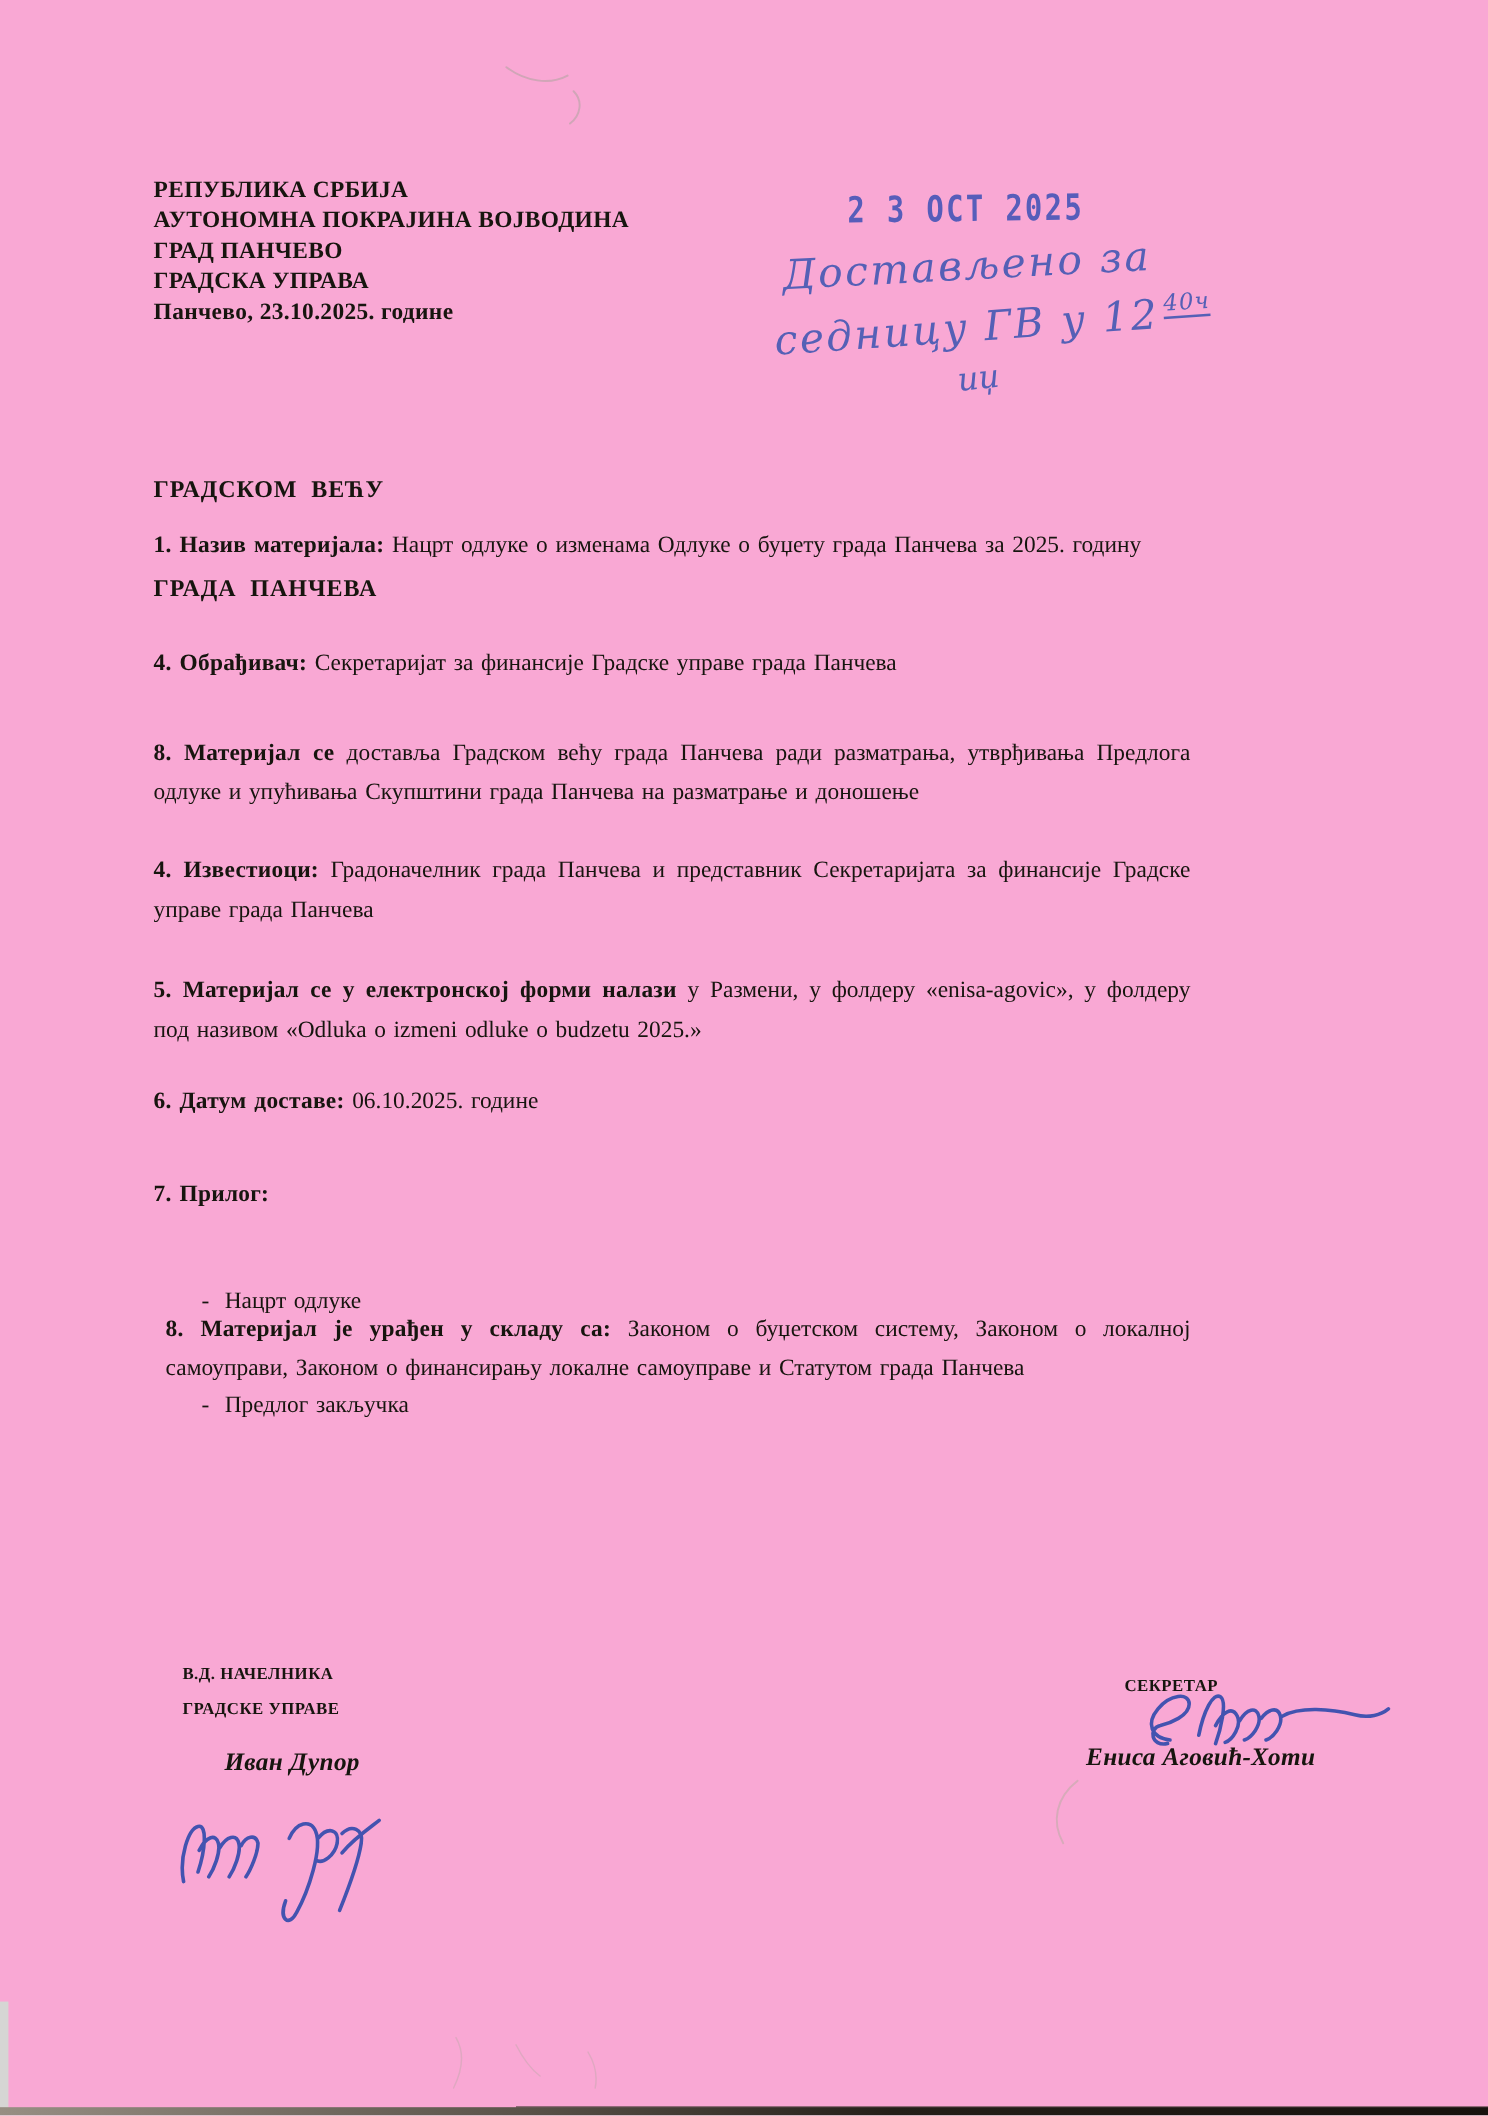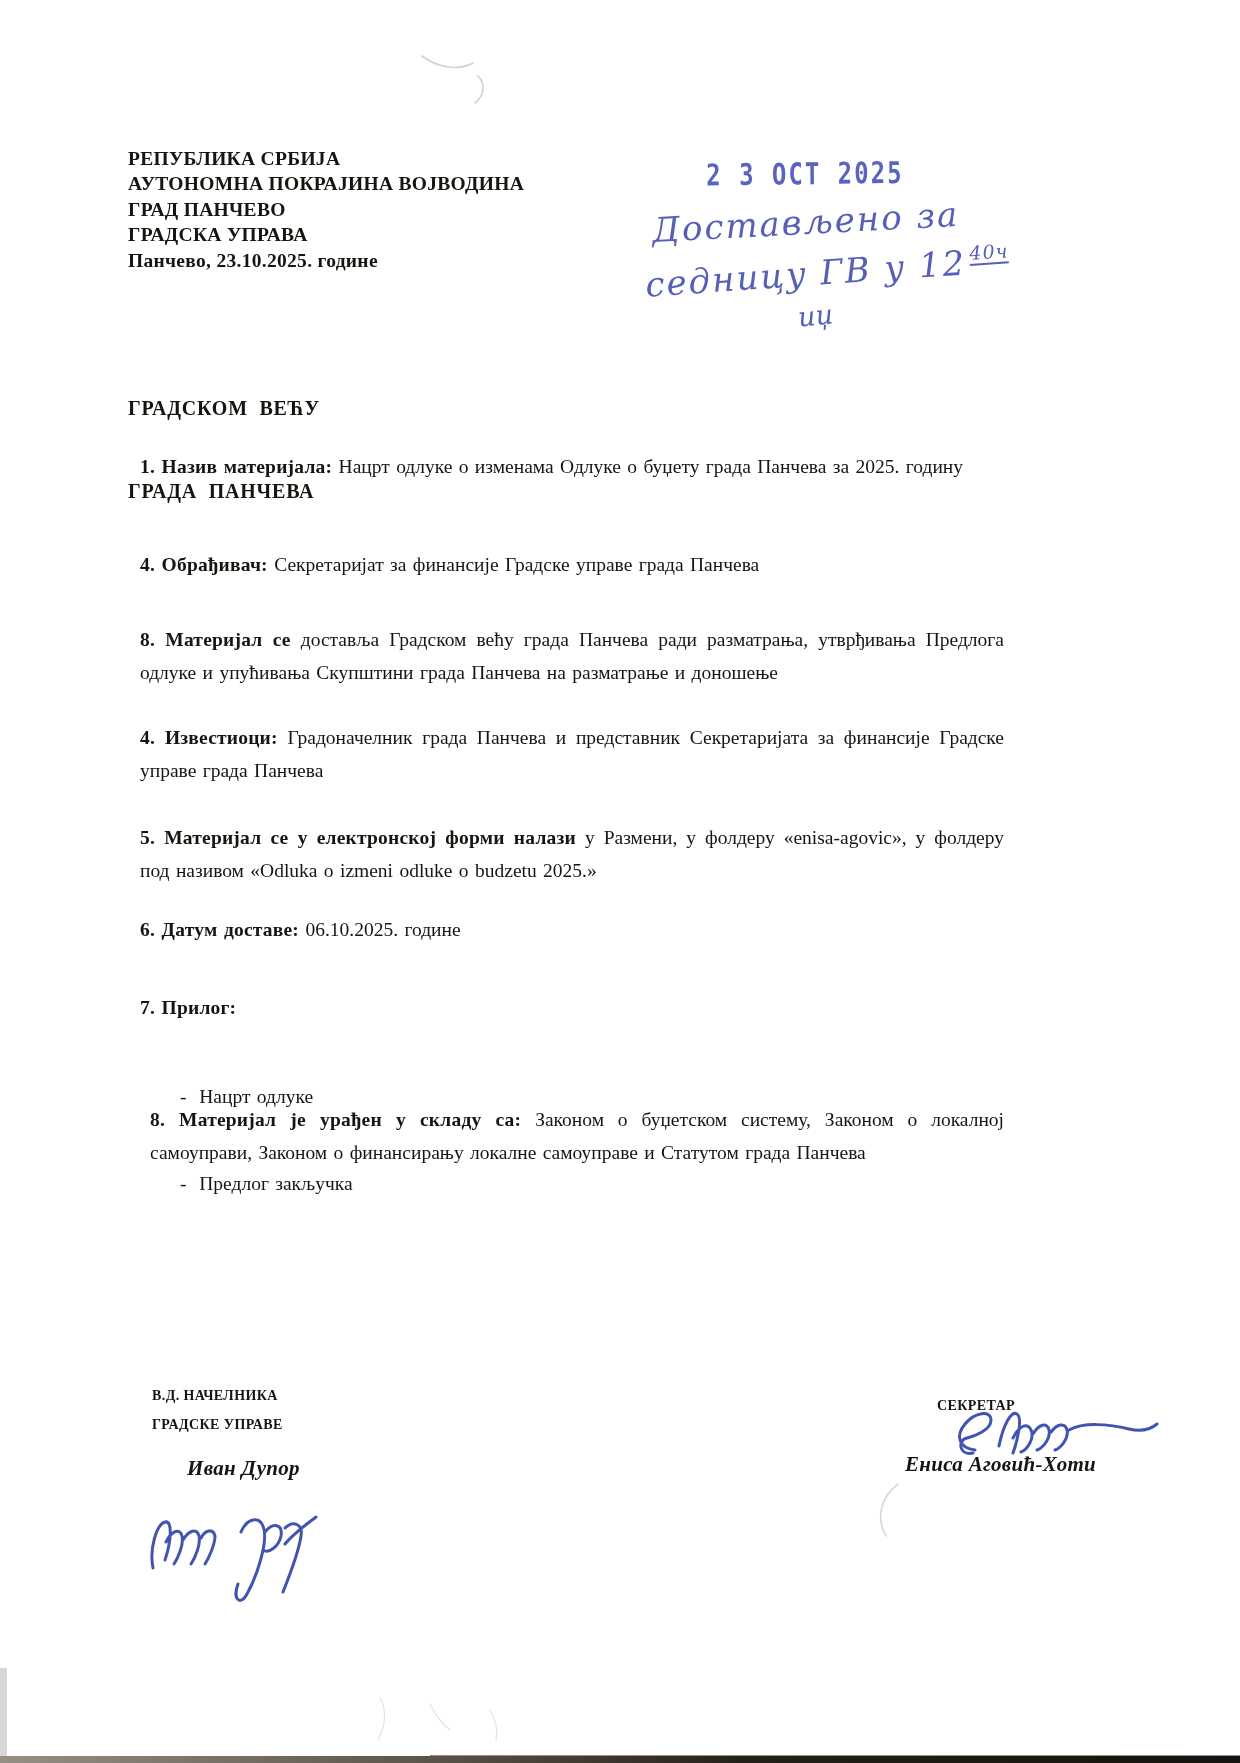--- a/index.html
+++ b/index.html
@@ -1,20 +1,20 @@
 <!DOCTYPE html>
 <html><head>
 <meta charset="utf-8">
 <style>
   html,body{margin:0;padding:0;background:#e9e9e7;}
   .page{
     position:relative;
     width:1240px;height:1763px;
     margin:0 auto;
-    background:#ffffff;
+    background:#f9a8d4;
     overflow:hidden;
     font-family:"Liberation Serif", serif;
     color:#17150f;
   }
   
   .letterhead{position:absolute;left:128px;top:146px;font-weight:bold;font-size:19.5px;line-height:25.4px;letter-spacing:.3px;}
   
   .stamp-date{
     position:absolute;left:706px;top:158px;
     font-family:"DejaVu Sans Mono", monospace;
@@ -24,21 +24,21 @@
   }
   
   .hw{position:absolute;font-family:"DejaVu Serif", serif;font-style:italic;color:#5560b6;}
   .hw1{left:652px;top:202px;font-size:34px;letter-spacing:2px;transform:rotate(-3deg);}
   .hw2{left:645px;top:252px;font-size:34px;letter-spacing:2px;transform:rotate(-4deg);}
   .hw2 .sup{font-size:19px;vertical-align:14px;border-bottom:2px solid #5560b6;margin-left:4px;letter-spacing:1px;}
   .hw3{left:798px;top:300px;font-size:27px;transform:rotate(-6deg);}
   
   .addressee{position:absolute;left:128px;top:340px;font-weight:bold;font-size:20px;line-height:27.5px;letter-spacing:.8px;white-space:pre-wrap;}
   
-  .sec{position:absolute;left:128px;width:864px;margin:12px;font-size:19.5px;line-height:33px;text-align:justify;word-spacing:1.5px;}
+  .sec{position:absolute;left:128px;width:864px;margin:0;font-size:19.5px;line-height:33px;text-align:justify;word-spacing:1.5px;}
   .sec b{letter-spacing:.2px;}
   .sec.indent{padding-left:10px;width:854px;}
   .att-label{margin:0;}
   .att-items{padding-left:40px;line-height:29px;white-space:pre-wrap;}
   
   .sig-title{position:absolute;font-weight:bold;font-size:14px;line-height:28.5px;letter-spacing:.4px;}
   .sig-name{position:absolute;font-weight:bold;font-style:italic;font-size:21px;letter-spacing:.3px;}
   .sig-svg{position:absolute;}
   
   .bottom-edge{position:absolute;left:0;right:0;bottom:0;height:7px;

